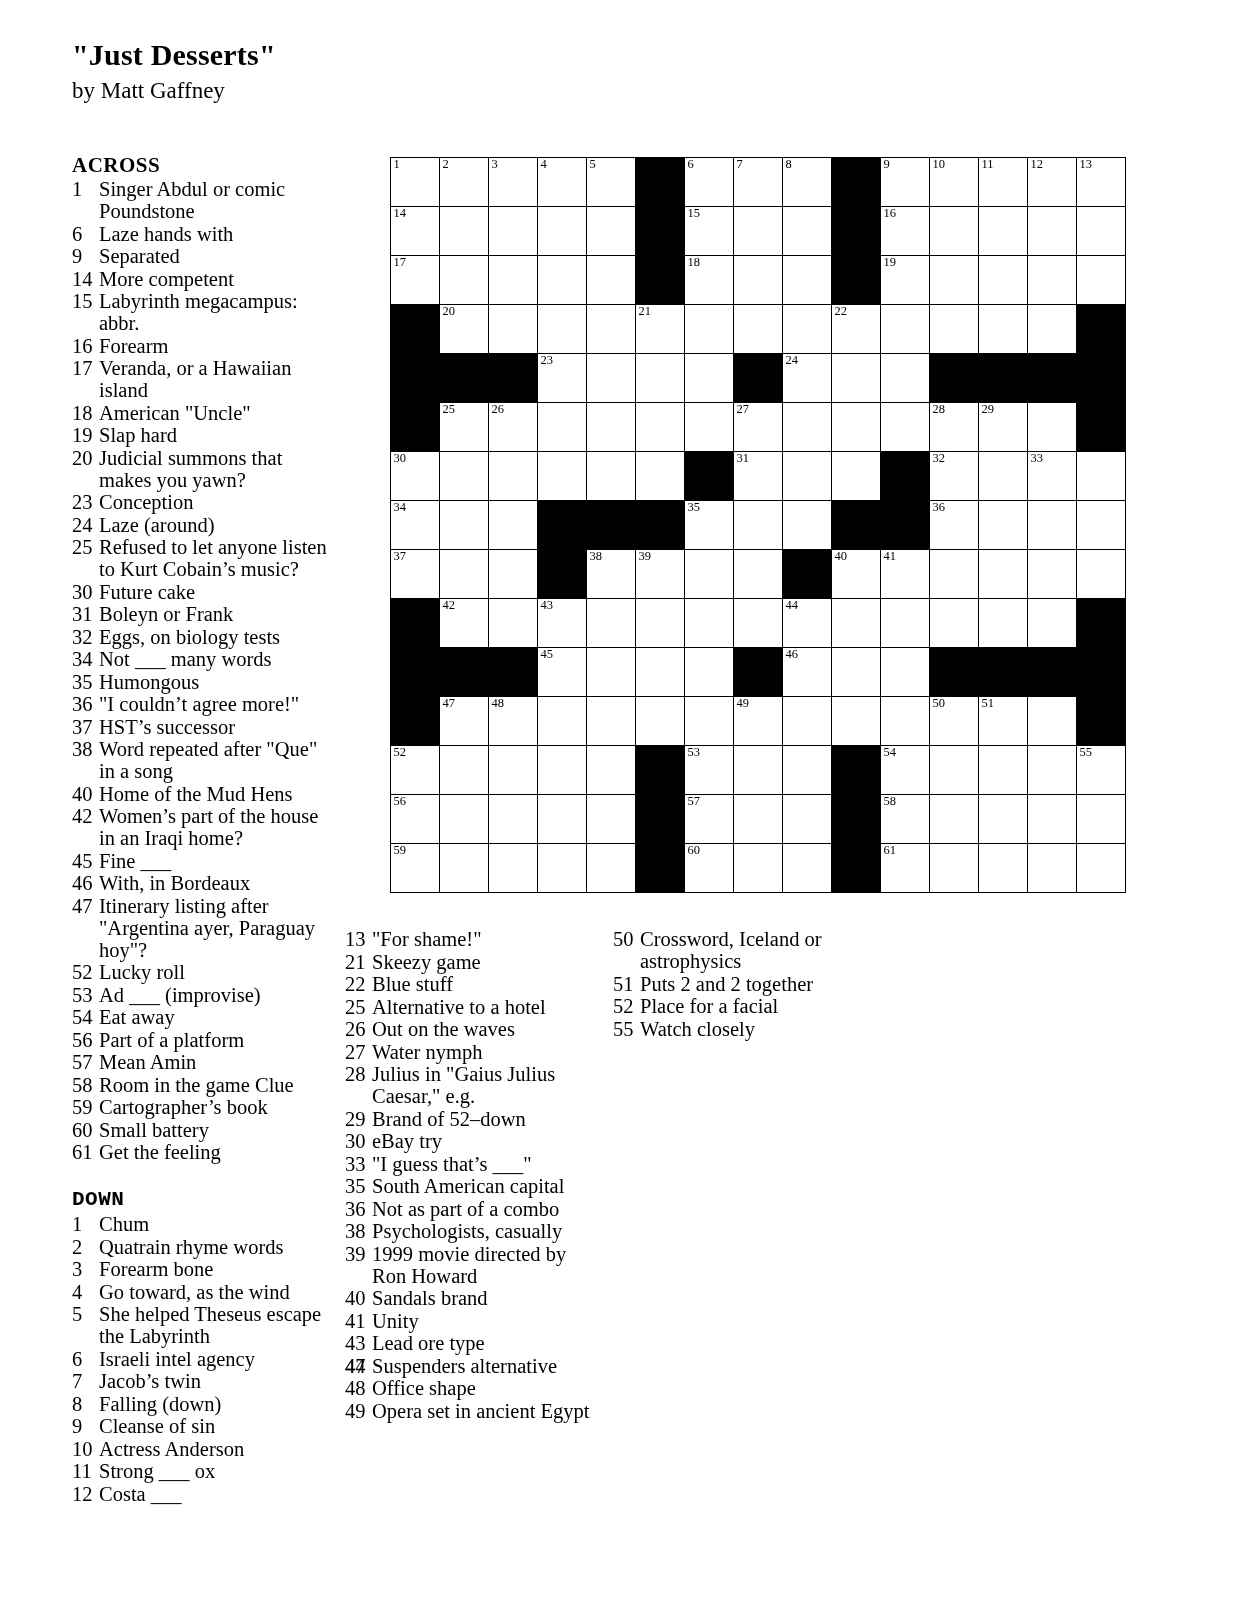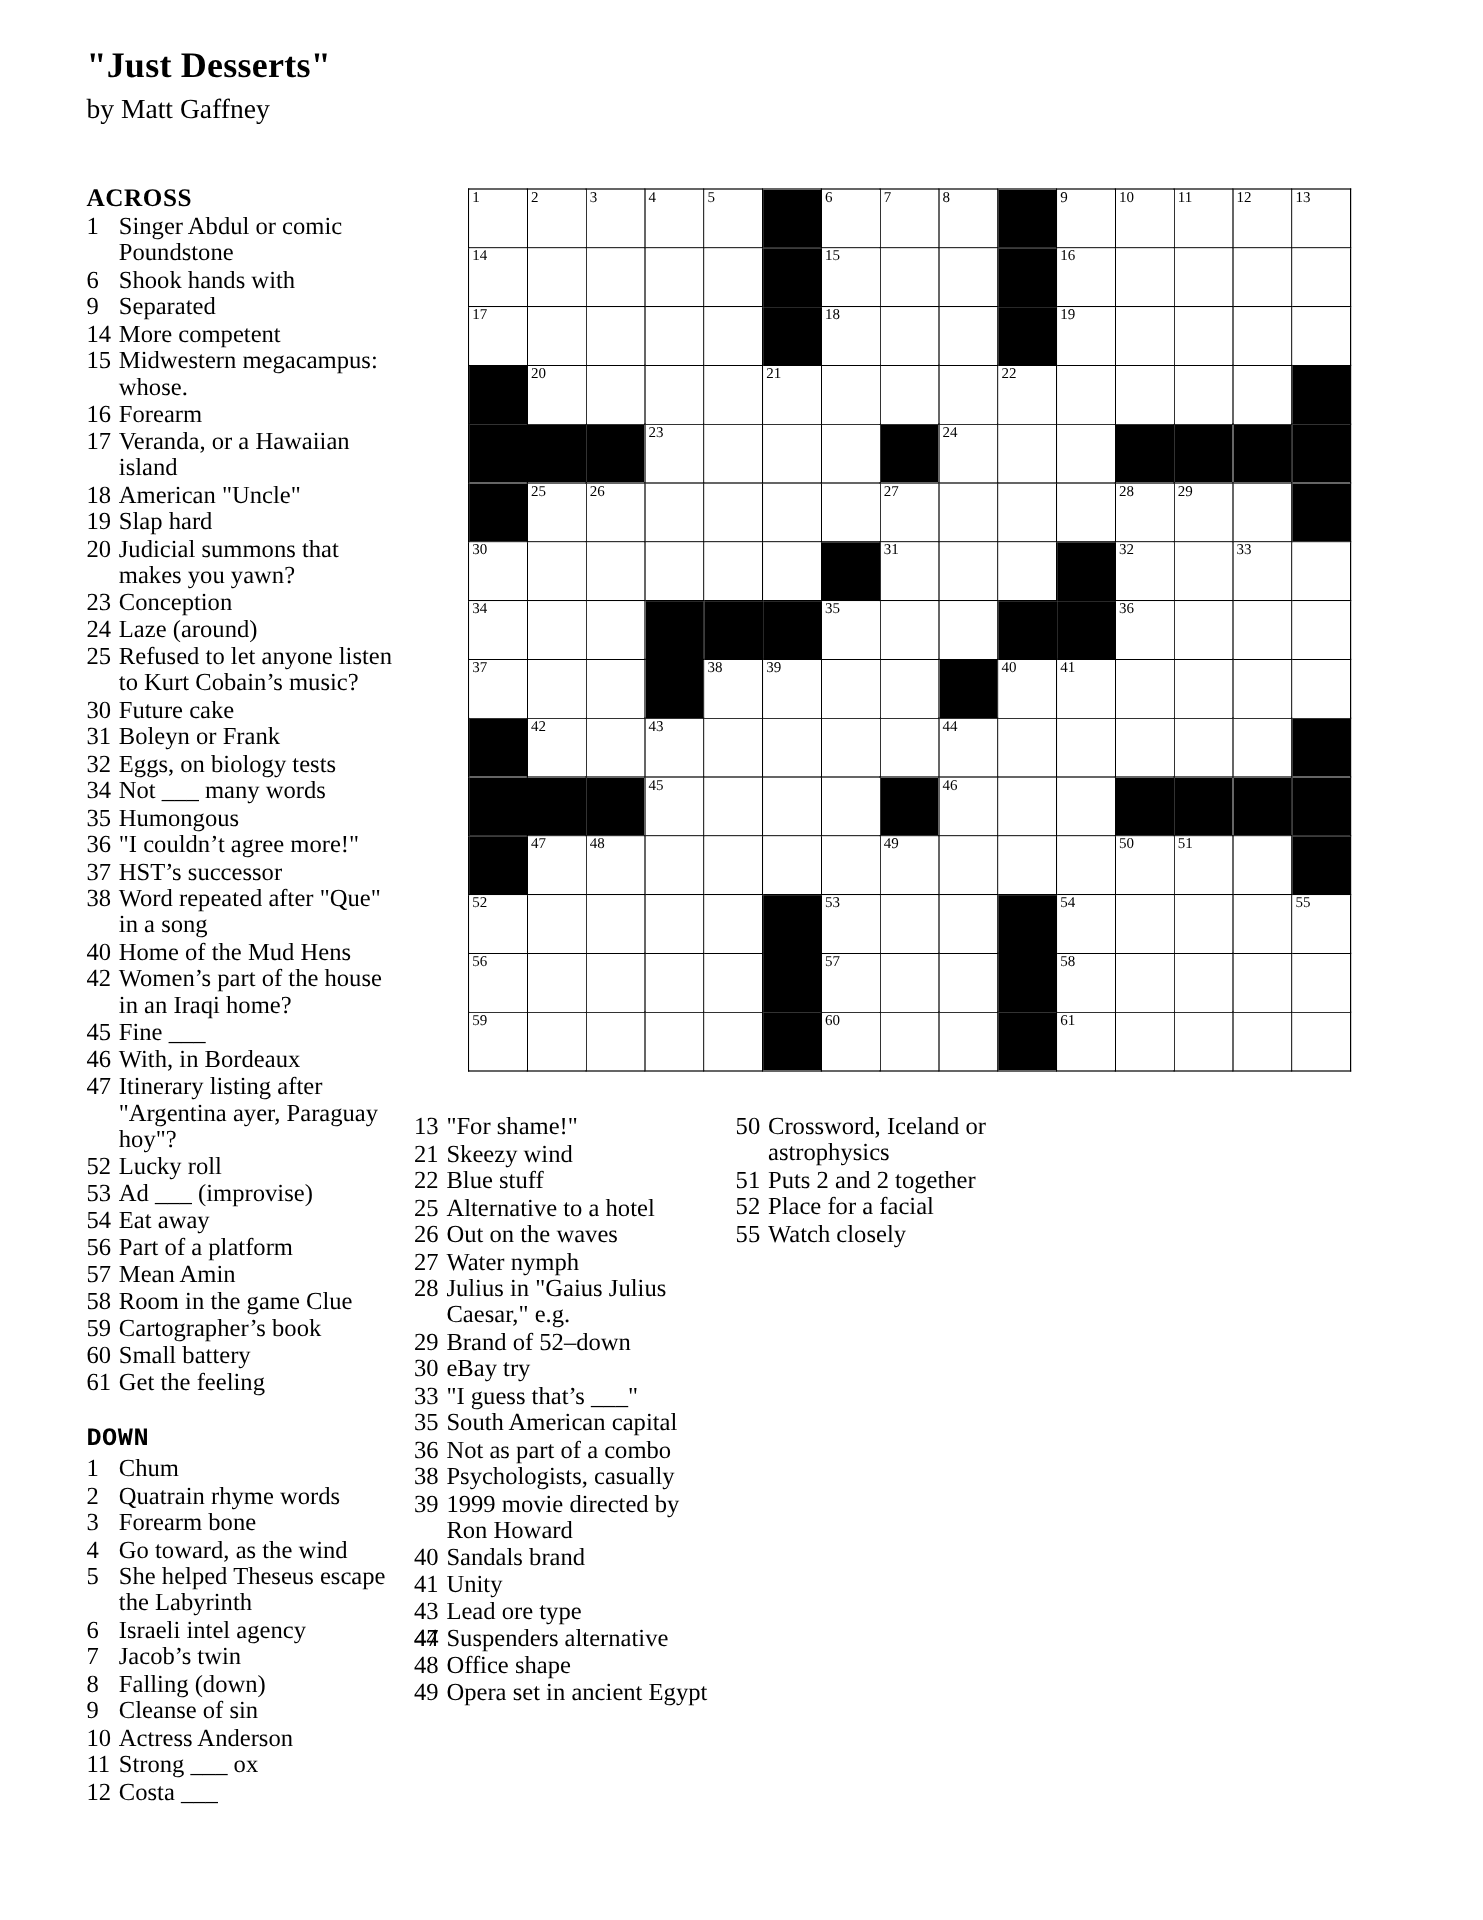--- a/index.html
+++ b/index.html
@@ -113,33 +113,33 @@
 
   <div class="col col1">
     <div class="section-head">ACROSS</div>
     <ul class="clues" id="across-list">
         <li>
           <span class="num">1</span>
           <span class="txt">Singer Abdul or comic Poundstone</span>
         </li>
         <li>
           <span class="num">6</span>
-          <span class="txt">Shook hands with</span>
+          <span class="txt">Laze hands with</span>
         </li>
         <li>
           <span class="num">9</span>
           <span class="txt">Separated</span>
         </li>
         <li>
           <span class="num">14</span>
           <span class="txt">More competent</span>
         </li>
         <li>
           <span class="num">15</span>
-          <span class="txt">Midwestern megacampus: whose.</span>
+          <span class="txt">Labyrinth megacampus: abbr.</span>
         </li>
         <li>
           <span class="num">16</span>
           <span class="txt">Forearm</span>
         </li>
         <li>
           <span class="num">17</span>
           <span class="txt">Veranda, or a Hawaiian island</span>
         </li>
         <li>
@@ -309,21 +309,21 @@
   </div>
 
   <div class="col col2">
     <ul class="clues" id="down2-list">
         <li>
           <span class="num">13</span>
           <span class="txt">"For shame!"</span>
         </li>
         <li>
           <span class="num">21</span>
-          <span class="txt">Skeezy wind</span>
+          <span class="txt">Skeezy game</span>
         </li>
         <li>
           <span class="num">22</span>
           <span class="txt">Blue stuff</span>
         </li>
         <li>
           <span class="num">25</span>
           <span class="txt">Alternative to a hotel</span>
         </li>
         <li>

